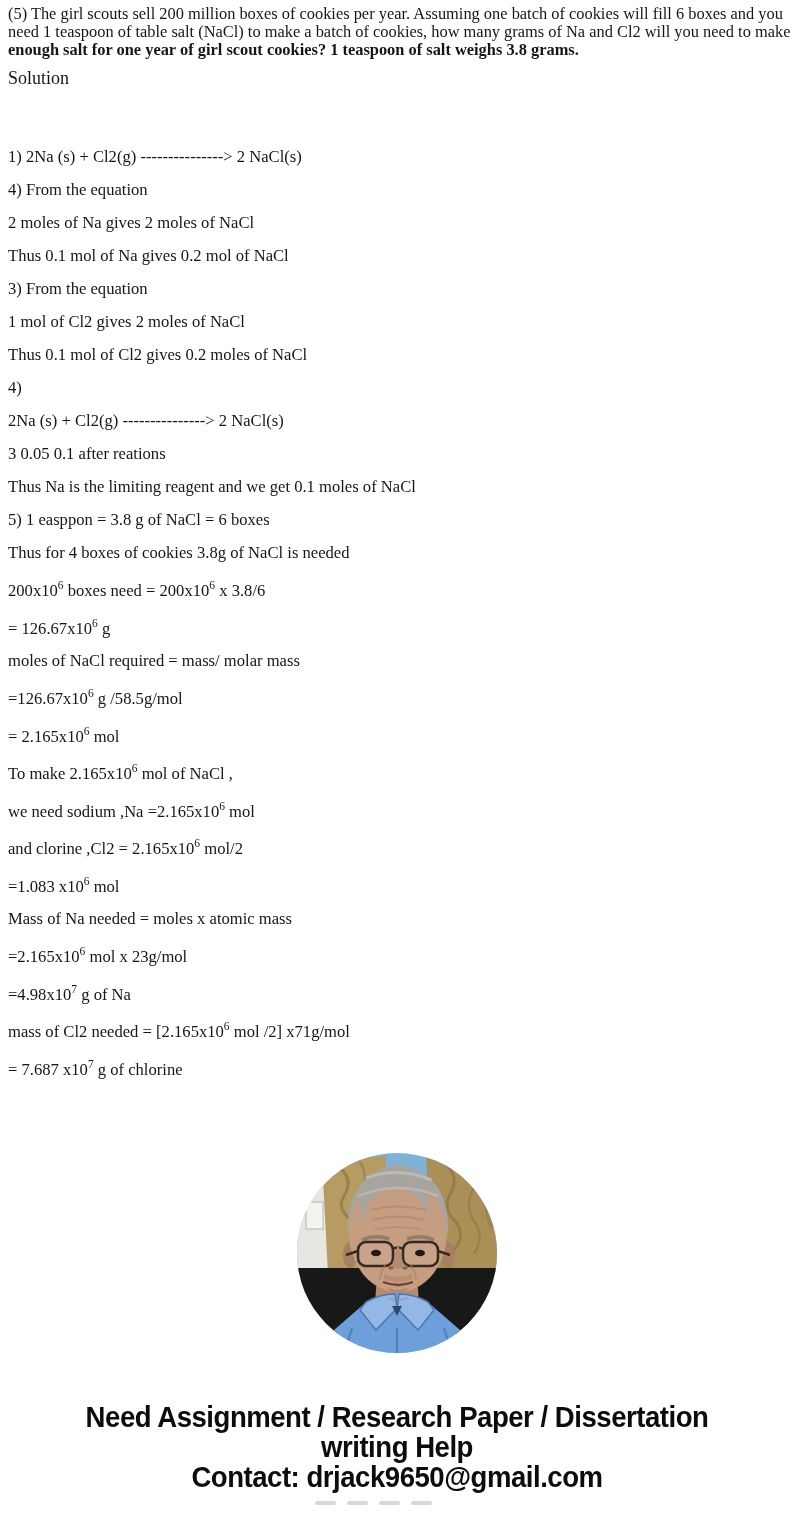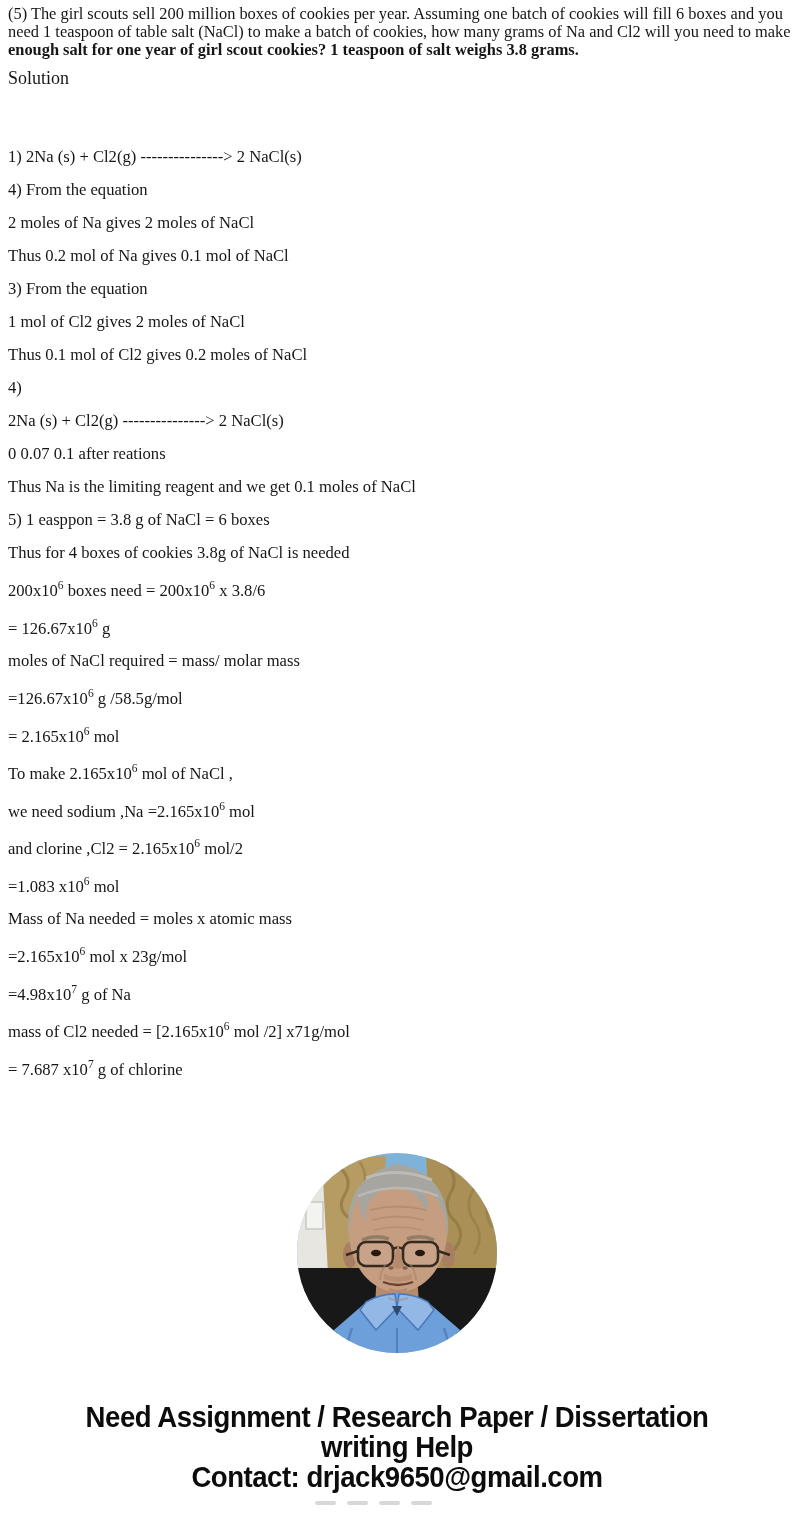--- a/index.html
+++ b/index.html
@@ -56,27 +56,27 @@
       <div class="line">need 1 teaspoon of table salt (NaCl) to make a batch of cookies, how many grams of Na and Cl2 will you need to make</div>
       <div class="line">enough salt for one year of girl scout cookies? 1 teaspoon of salt weighs 3.8 grams.</div>
     </div>
 
   <h2 class="sol-heading">Solution</h2>
 
   <div class="sol-lines">
       <div class="line">1) 2Na (s) + Cl2(g) ---------------&gt; 2 NaCl(s)</div>
       <div class="line">4) From the equation</div>
       <div class="line">2 moles of Na gives 2 moles of NaCl</div>
-      <div class="line">Thus 0.2 mol of Na gives 0.1 mol of NaCl</div>
+      <div class="line">Thus 0.1 mol of Na gives 0.2 mol of NaCl</div>
       <div class="line">3) From the equation</div>
       <div class="line">1 mol of Cl2 gives 2 moles of NaCl</div>
       <div class="line">Thus 0.1 mol of Cl2 gives 0.2 moles of NaCl</div>
       <div class="line">4)</div>
       <div class="line">2Na (s) + Cl2(g) ---------------&gt; 2 NaCl(s)</div>
-      <div class="line">0 0.07 0.1 after reations</div>
+      <div class="line">3 0.05 0.1 after reations</div>
       <div class="line">Thus Na is the limiting reagent and we get 0.1 moles of NaCl</div>
       <div class="line">5) 1 easppon = 3.8 g of NaCl = 6 boxes</div>
       <div class="line">Thus for 4 boxes of cookies 3.8g of NaCl is needed</div>
       <div class="line">200x10<sup>6</sup> boxes need = 200x10<sup>6</sup> x 3.8/6</div>
       <div class="line">= 126.67x10<sup>6</sup> g</div>
       <div class="line">moles of NaCl required = mass/ molar mass</div>
       <div class="line">=126.67x10<sup>6</sup> g /58.5g/mol</div>
       <div class="line">= 2.165x10<sup>6</sup> mol</div>
       <div class="line">To make 2.165x10<sup>6</sup> mol of NaCl ,</div>
       <div class="line">we need sodium ,Na =2.165x10<sup>6</sup> mol</div>

